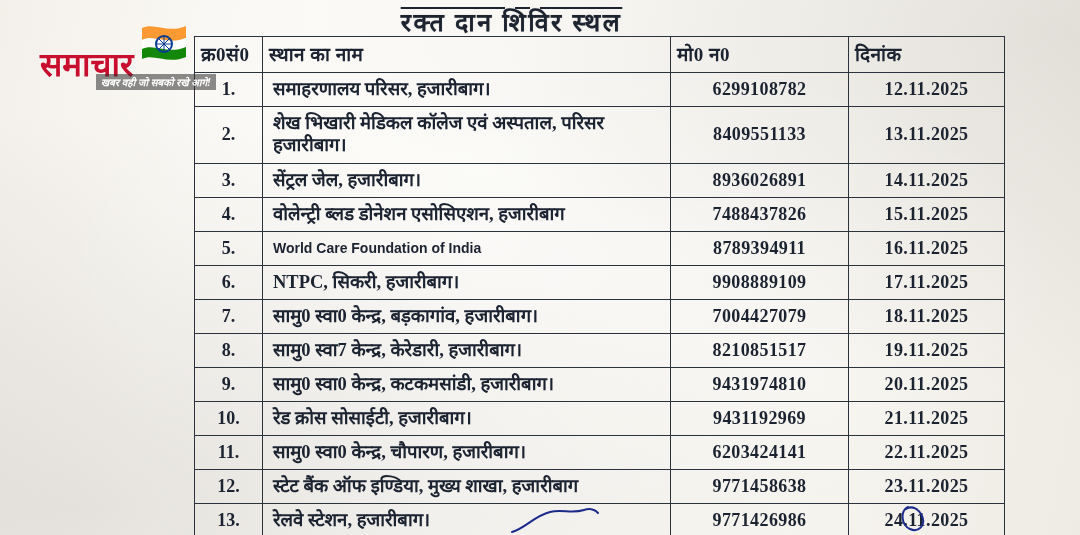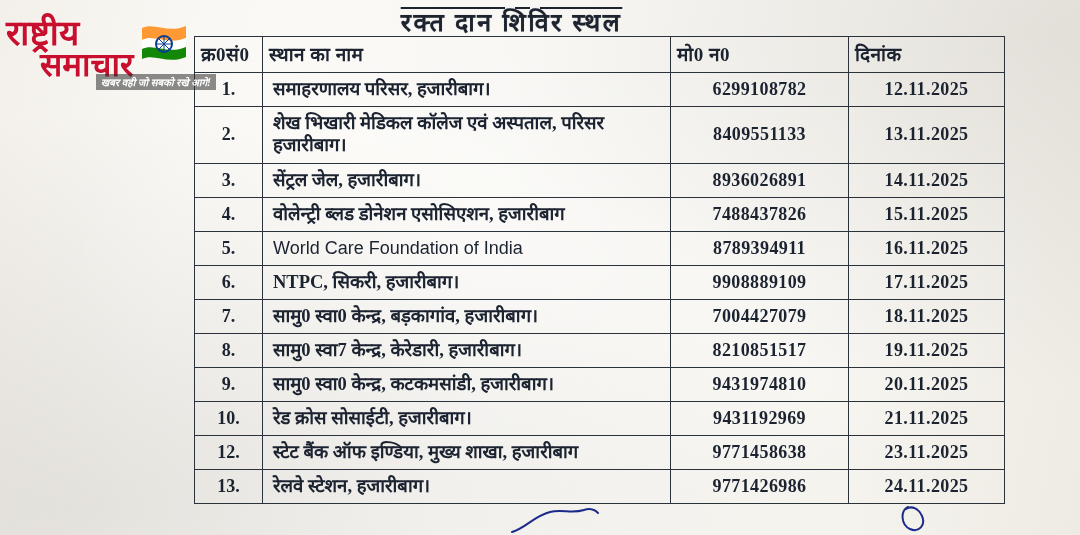--- a/index.html
+++ b/index.html
@@ -92,22 +92,22 @@
   }
   td.name {
     text-align: left;
     font-size: 18.5px;
     font-weight: 700;
     padding-left: 10px;
     margin-top: 36px;
   }
   td.name.latin {
     font-family: "Liberation Sans", sans-serif;
-    font-weight: 400;
-    font-size: 18px;
+    font-weight: 700;
+    font-size: 14px;
   }
   td.mob, td.date {
     text-align: center;
     font-size: 18px;
     font-weight: 700;
     letter-spacing: 0.4px;
   }
   tr.tall td { height: 52px; }
   tr.norm td { height: 29px; }
 
@@ -254,20 +254,26 @@
           <td class="mob">9431974810</td>
           <td class="date">20.11.2025</td>
         </tr>
         <tr class="norm">
           <td class="sn">10.</td>
           <td class="name">रेड क्रोस सोसाईटी, हजारीबाग।</td>
           <td class="mob">9431192969</td>
           <td class="date">21.11.2025</td>
         </tr>
         <tr class="norm">
+          <td class="sn">11.</td>
+          <td class="name">सामु0 स्वा0 केन्द्र, चौपारण, हजारीबाग।</td>
+          <td class="mob">6203424141</td>
+          <td class="date">22.11.2025</td>
+        </tr>
+        <tr class="norm">
           <td class="sn">12.</td>
           <td class="name">स्टेट बैंक ऑफ इण्डिया, मुख्य शाखा, हजारीबाग</td>
           <td class="mob">9771458638</td>
           <td class="date">23.11.2025</td>
         </tr>
         <tr class="norm">
           <td class="sn">13.</td>
           <td class="name">रेलवे स्टेशन, हजारीबाग।</td>
           <td class="mob">9771426986</td>
           <td class="date">24.11.2025</td>
@@ -278,21 +284,20 @@
 
 <svg class="squiggle" id="sig1" viewBox="0 0 90 30">
   <path d="M2 26 C 16 22, 24 10, 40 6 C 52 3, 62 8, 74 4 C 80 2, 85 4, 88 7" fill="none" stroke="#1c2b8a" stroke-width="2" stroke-linecap="round"></path>
 </svg>
 
 <svg class="squiggle" id="sig2" viewBox="0 0 34 34">
   <path d="M10 4 C 2 8, 3 22, 12 26 C 21 30, 28 22, 24 13 C 21 6, 14 2, 8 6" fill="none" stroke="#1c2b8a" stroke-width="2" stroke-linecap="round"></path>
 </svg>
 
 <div id="logo">
-  <div id="logo-line1">राष्ट्रीय</div>
   <div id="logo-line2">समाचार</div>
   <div id="logo-tag">खबर वही जो सबको रखे आगे!</div>
   <svg id="logo-emblem" viewBox="0 0 52 52">
     <path d="M4 14 C 16 8, 30 20, 48 12 L 48 24 C 30 32, 16 20, 4 26 Z" fill="#ff9933"></path>
     <path d="M4 26 C 16 20, 30 32, 48 24 L 48 33 C 30 41, 16 29, 4 35 Z" fill="#ffffff"></path>
     <path d="M4 35 C 16 29, 30 41, 48 33 L 48 43 C 30 51, 16 39, 4 45 Z" fill="#138808"></path>
     <circle cx="26" cy="30" r="8" fill="none" stroke="#0a3d91" stroke-width="2"></circle>
     <g stroke="#0a3d91" stroke-width="1">
       <line x1="26" y1="22" x2="26" y2="38"></line>
       <line x1="18" y1="30" x2="34" y2="30"></line>

